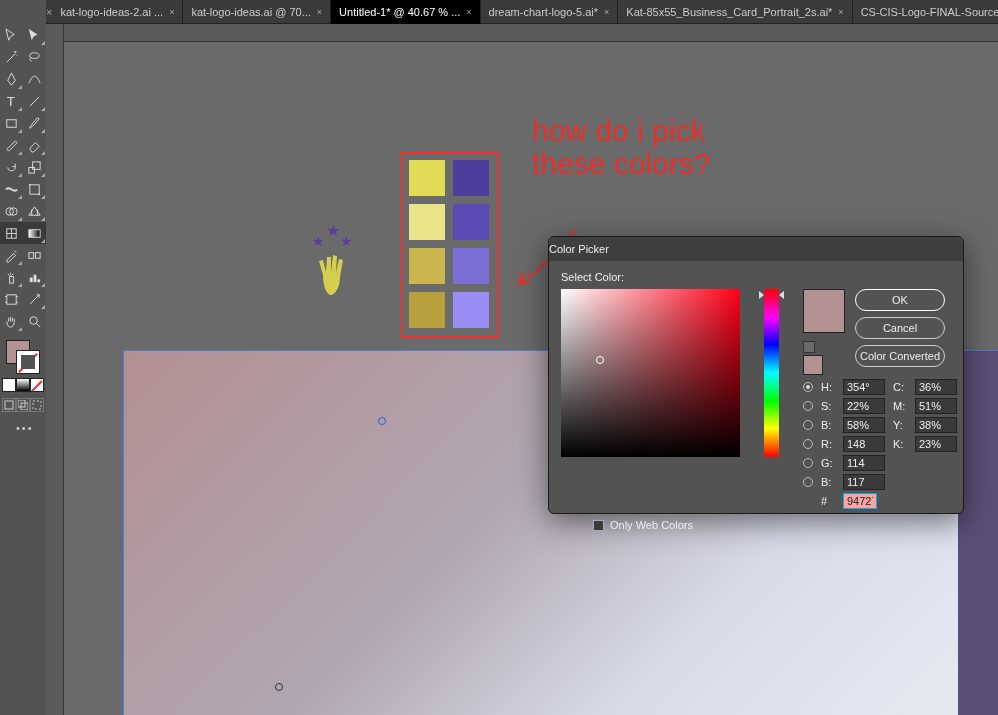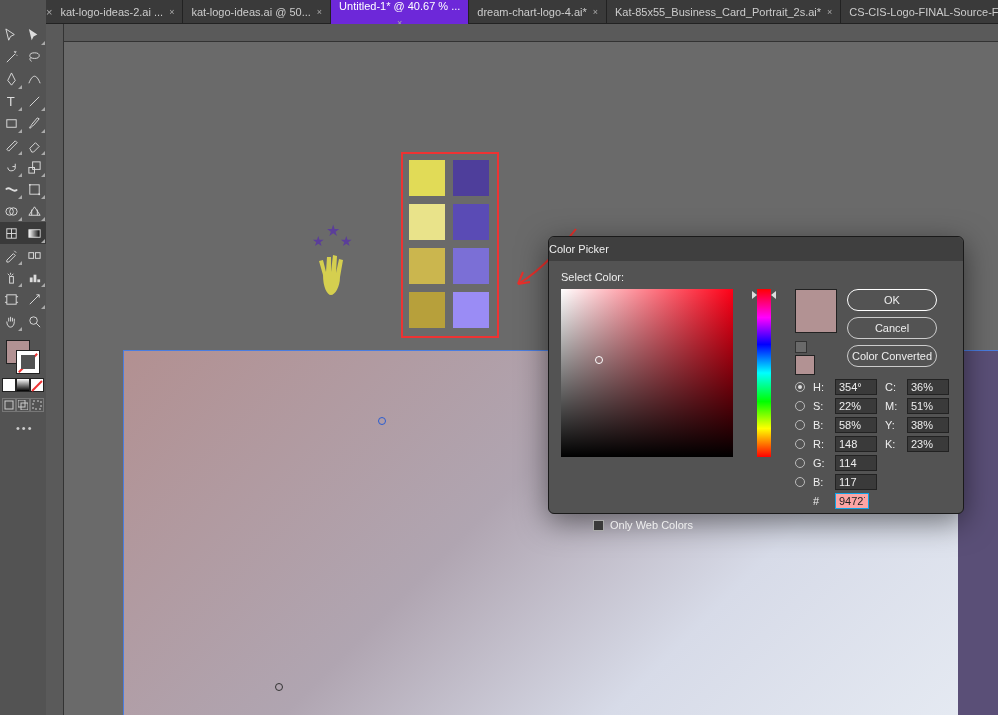--- a/index.html
+++ b/index.html
@@ -2,21 +2,21 @@
 <html><head>
 <meta charset="utf-8">
 <style>
   * { box-sizing: border-box; margin: 0; padding: 0; font-family: -apple-system, "Helvetica Neue", Arial, sans-serif; }
   body { background:#535353; width:998px; height:715px; overflow:hidden; position:relative; color:#ddd; font-size:11px; }
 
   
   .tabbar { position:absolute; left:46px; top:0; right:0; height:24px; background:#3a3a3a; display:flex; align-items:center; border-bottom:1px solid #222; }
   .tabbar .close-x { width:20px; text-align:center; color:#aaa; cursor:default; }
   .tab { height:24px; display:flex; align-items:center; padding:0 8px; gap:6px; color:#ccc; font-size:11px; white-space:nowrap; border-right:1px solid #222; }
-  .tab.active { background:#6d28d9; color:#fff;flex-direction:column; }
+  .tab.active { background:#000000; color:#fff; }
   .tab .tx { color:#aaa; font-size:9px; }
 
   
   .toolcol { position:absolute; left:0; top:24px; width:46px; bottom:0; background:#535353; }
   .toolgrid { width:46px; display:flex; flex-wrap:wrap; }
   .tool { width:23px; height:22px; display:flex; align-items:center; justify-content:center; color:#ddd; position:relative; }
   .tool svg { width:15px; height:15px; }
   .tool .corner { position:absolute; right:1px; bottom:1px; width:0;height:0;border-left:4px solid transparent; border-bottom:4px solid #aaa; }
   .tool.sel { background:#3a3a3a; }
 
@@ -54,21 +54,21 @@
 
   .gradientrect{position:absolute;left:78px;top:327px;width:920px;height:388px;outline:1px solid #4a7de0;background:linear-gradient(135deg,#b29091 0%,#b0a5b1 40%,#d7dbe8 65%,#e9eef5 100%);} 
   .gr-right{position:absolute;right:0;top:327px;width:40px;height:388px;background:#5a4f77;}
   .gstop{position:absolute;width:8px;height:8px;border:1px solid #333;border-radius:50%;background:#fff;}
   .gstop.open{background:transparent;border-color:#2b5dd1;}
   .gstop2{background:transparent;border:1px solid #333;}
 
   
   .dialog{position:absolute;left:548px;top:236px;width:416px;height:278px;background:#535353;border:1px solid #1a1a1a;border-radius:6px;box-shadow:0 8px 30px rgba(0,0,0,.5);}
   .dlg-title{height:24px;background:#3f3f3f;border-radius:6px 6px 0 0;display:flex;align-items:center;color:#eee;font-size:11px;position:relative;}
-  .dlg-body{padding:10px 12px 12px 12px;}
+  .dlg-body{padding:10px 4px 12px 12px;}
   .sc-label{font-size:11px;color:#eee;margin-bottom:6px;}
   .picker-row{display:flex;gap:24px;justify-content:space-between;}
   .sv-field{width:190px;height:168px;position:relative;background:linear-gradient(to top,#000,rgba(0,0,0,0)),linear-gradient(to right,#fff,#ff0017);}
   .sv-cursor{position:absolute;width:8px;height:8px;border:1px solid #fff;border-radius:50%;transform:translate(-50%,-50%);}
   .hue{width:16px;height:168px;background:linear-gradient(to bottom,#ff0000 0%,#ff00ff 17%,#0000ff 33%,#00ffff 50%,#00ff00 67%,#ffff00 83%,#ff0000 100%);position:relative;}
   .hue-ptr{position:absolute;left:-5px;width:0;height:0;border-top:4px solid transparent;border-bottom:4px solid transparent;border-left:5px solid #ddd;}
   .hue-ptr.r{left:auto;right:-5px;border-left:none;border-right:5px solid #ddd;}
   .pv-top{display:flex;align-items:flex-start;gap:10px;}
   .pv-swatches{display:flex;flex-direction:column;}
   .pv-big{width:42px;height:44px;background:#b29293;border:1px solid #222;}
@@ -96,29 +96,29 @@
 </head>
 <body>
 
 <div class="tabbar">
   <span class="close-x">×</span>
   <div class="tab">
       <span>kat-logo-ideas-2.ai ...</span>
       <span class="tx">×</span>
     </div>
   <div class="tab">
-      <span>kat-logo-ideas.ai @ 50...</span>
+      <span>kat-logo-ideas.ai @ 70...</span>
       <span class="tx">×</span>
     </div>
   <div class="tab active">
       <span>Untitled-1* @ 40.67 % ...</span>
       <span class="tx">×</span>
     </div>
   <div class="tab">
-      <span>dream-chart-logo-4.ai*</span>
+      <span>dream-chart-logo-5.ai*</span>
       <span class="tx">×</span>
     </div>
   <div class="tab">
       <span>Kat-85x55_Business_Card_Portrait_2s.ai*</span>
       <span class="tx">×</span>
     </div>
   <div class="tab">
       <span>CS-CIS-Logo-FINAL-Source-File [Converted].ai*</span>
     </div>
 
@@ -356,20 +356,24 @@
     <div class="sw" style="background:#e1db57"></div>
     <div class="sw" style="background:#4e3e9b"></div>
     <div class="sw" style="background:#e9e38a"></div>
     <div class="sw" style="background:#5a4bb5"></div>
     <div class="sw" style="background:#cbb64e"></div>
     <div class="sw" style="background:#7b6fd6"></div>
     <div class="sw" style="background:#b7a03b"></div>
     <div class="sw" style="background:#9a8cf5"></div>
   </div>
 
+  <div class="annot">
+    <div>how do i pick</div>
+    <div>these colors?</div>
+  </div>
   <svg class="arrow" width="80" height="80">
     <path d="M70 5 C50 30 30 50 12 60" stroke="#ea2f2a" stroke-width="2" fill="none"></path>
     <path d="M12 60 l12 -2 M12 60 l5 -12" stroke="#ea2f2a" stroke-width="2" fill="none"></path>
   </svg>
 
   <div class="gradientrect"></div>
   <div class="gr-right"></div>
   <div class="gstop open" style="left:332px;top:393px"></div>
   <div class="gstop gstop2" style="left:229px;top:659px"></div>
 </div>

